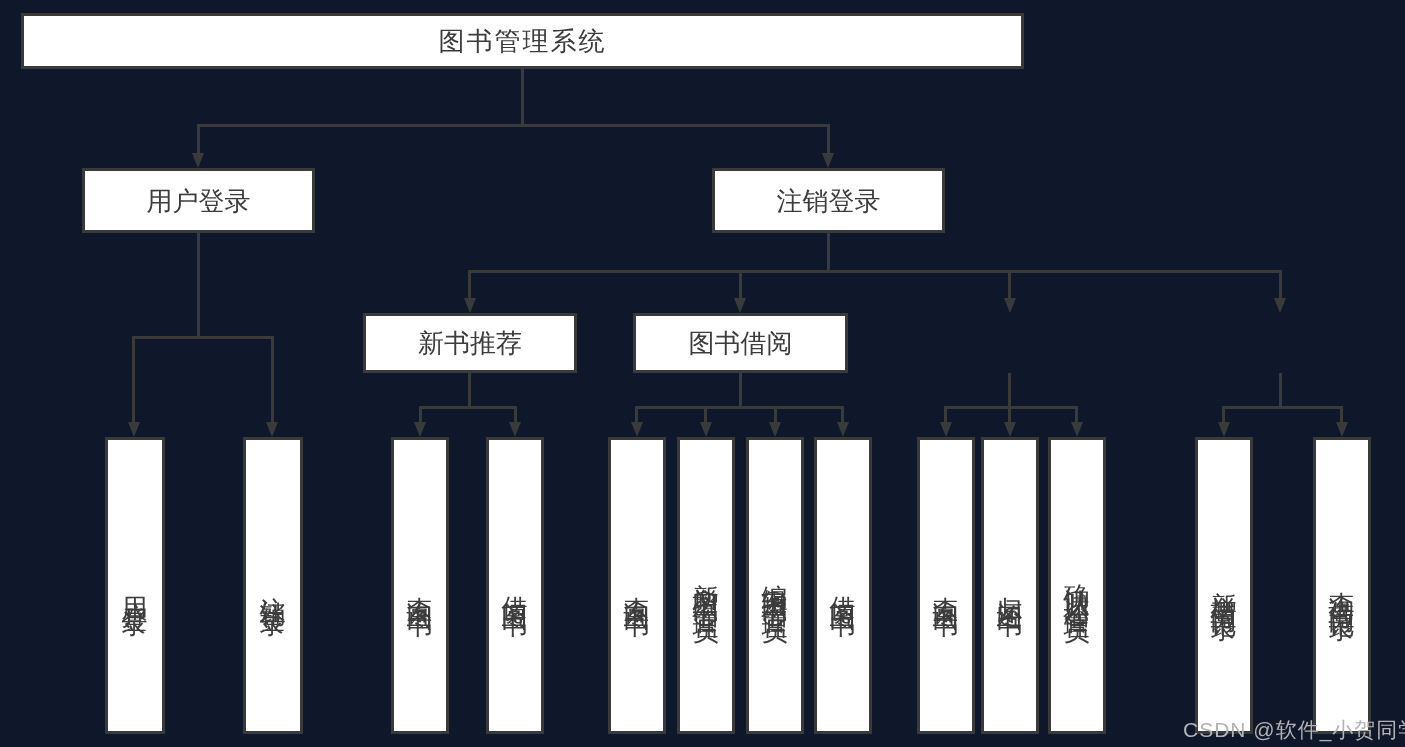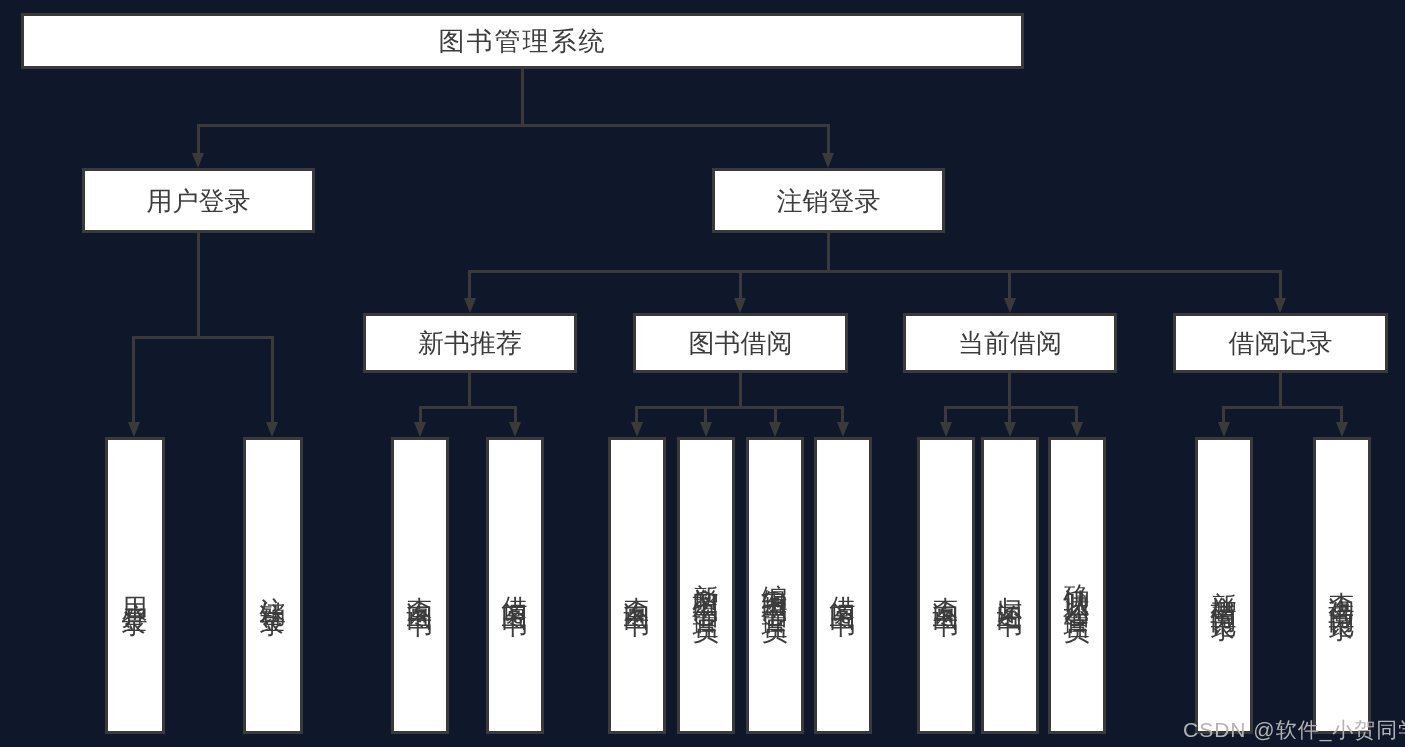--- a/index.html
+++ b/index.html
@@ -83,22 +83,20 @@
     <div class="vl" style="left:1008px;top:270px;height:31px"></div>
     <div class="vl" style="left:1279px;top:270px;height:31px"></div>
     <div class="arrow" style="left:464px;top:298px"></div>
     <div class="arrow" style="left:734px;top:298px"></div>
     <div class="arrow" style="left:1004px;top:298px"></div>
     <div class="arrow" style="left:1274px;top:298px"></div>
   </div>
 
   <div class="box hbox" style="left:633px;top:313px;width:215px;height:60px">图书借阅</div>
   <div class="box hbox" style="left:363px;top:313px;width:214px;height:60px">新书推荐</div>
-  <div class="box hbox" style="left:903px;top:313px;width:214px;height:60px">当前借阅</div>
-  <div class="box hbox" style="left:1173px;top:313px;width:215px;height:60px">借阅记录</div>
 
   <div>
     <div class="vl" style="left:468px;top:373px;height:36px"></div>
     <div class="hl" style="left:419px;top:406px;width:98px"></div>
     <div class="vl" style="left:419px;top:406px;height:19px"></div>
     <div class="vl" style="left:514px;top:406px;height:19px"></div>
     <div class="arrow" style="left:414px;top:422px"></div>
     <div class="arrow" style="left:509px;top:422px"></div>
   </div>
 

